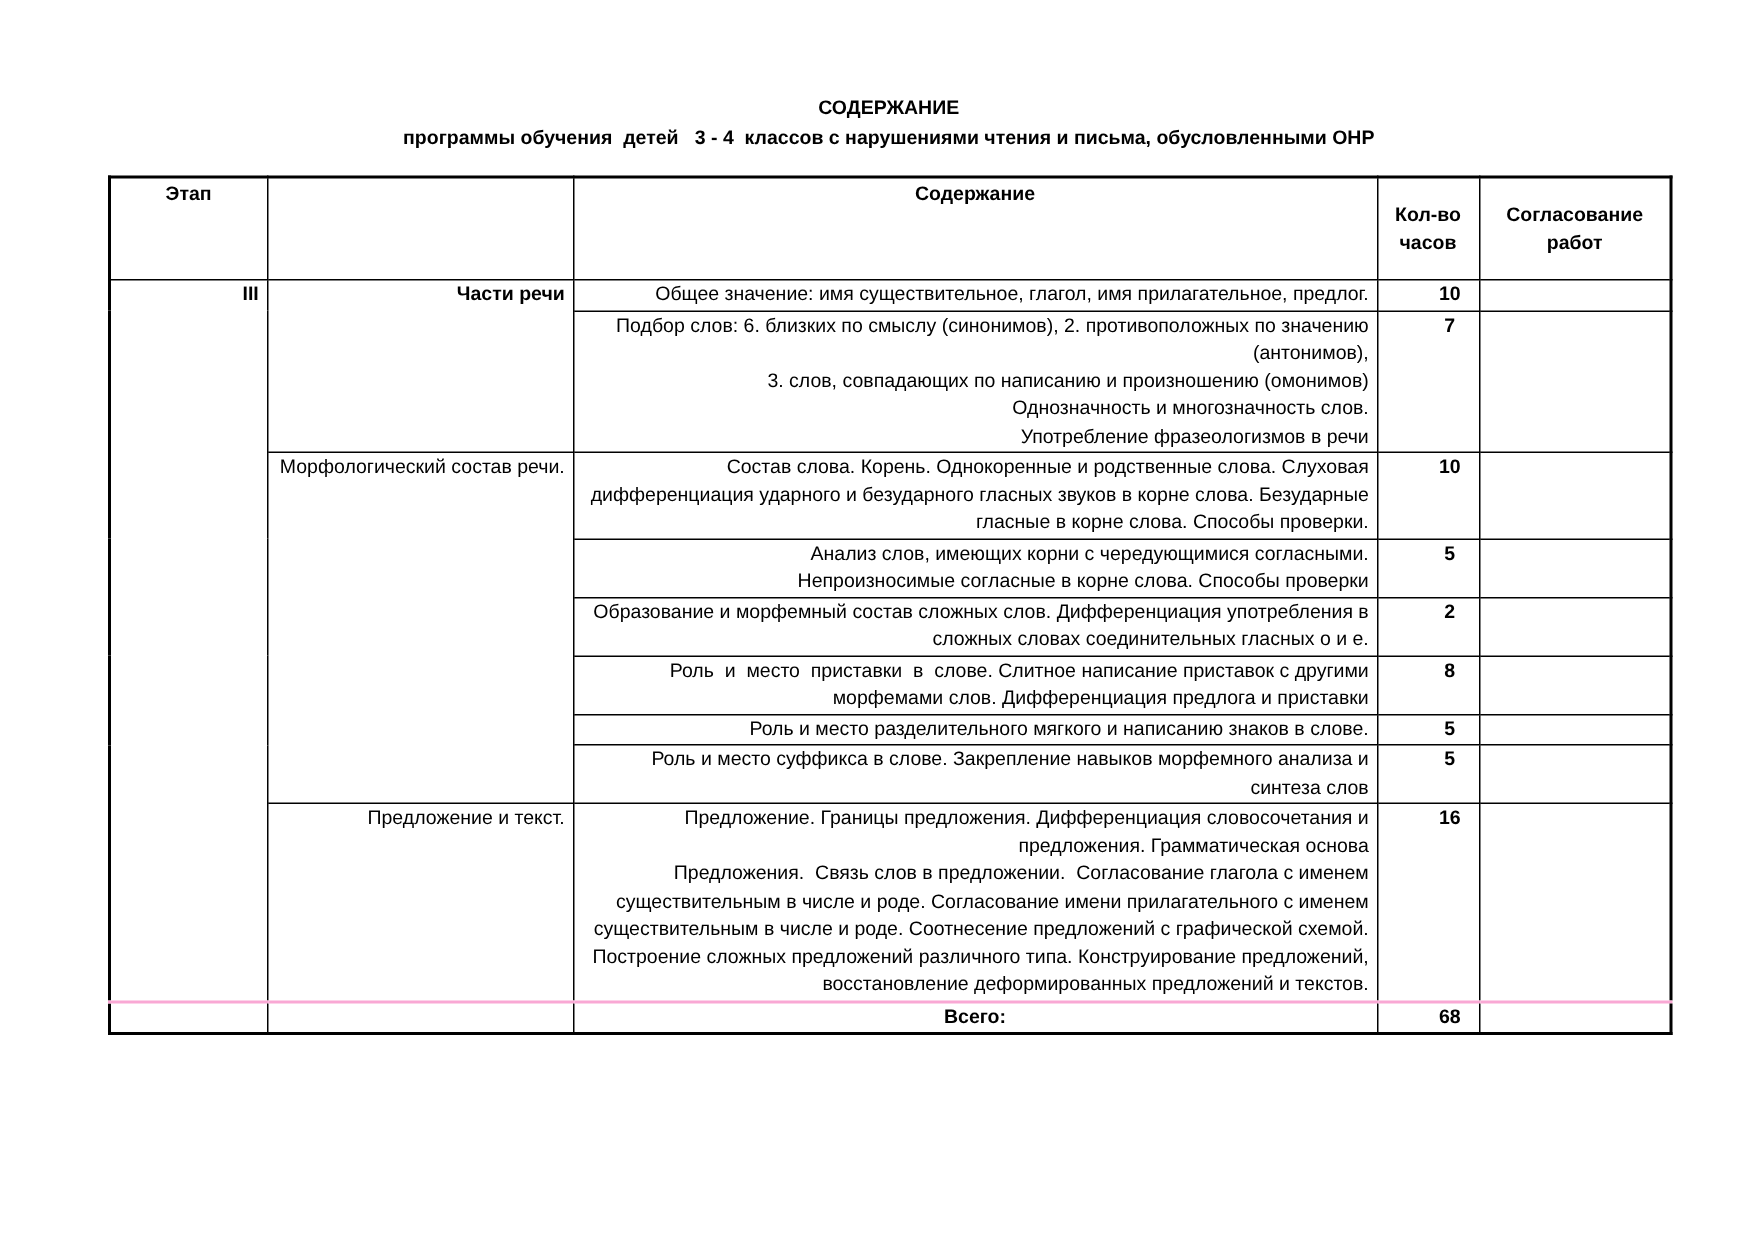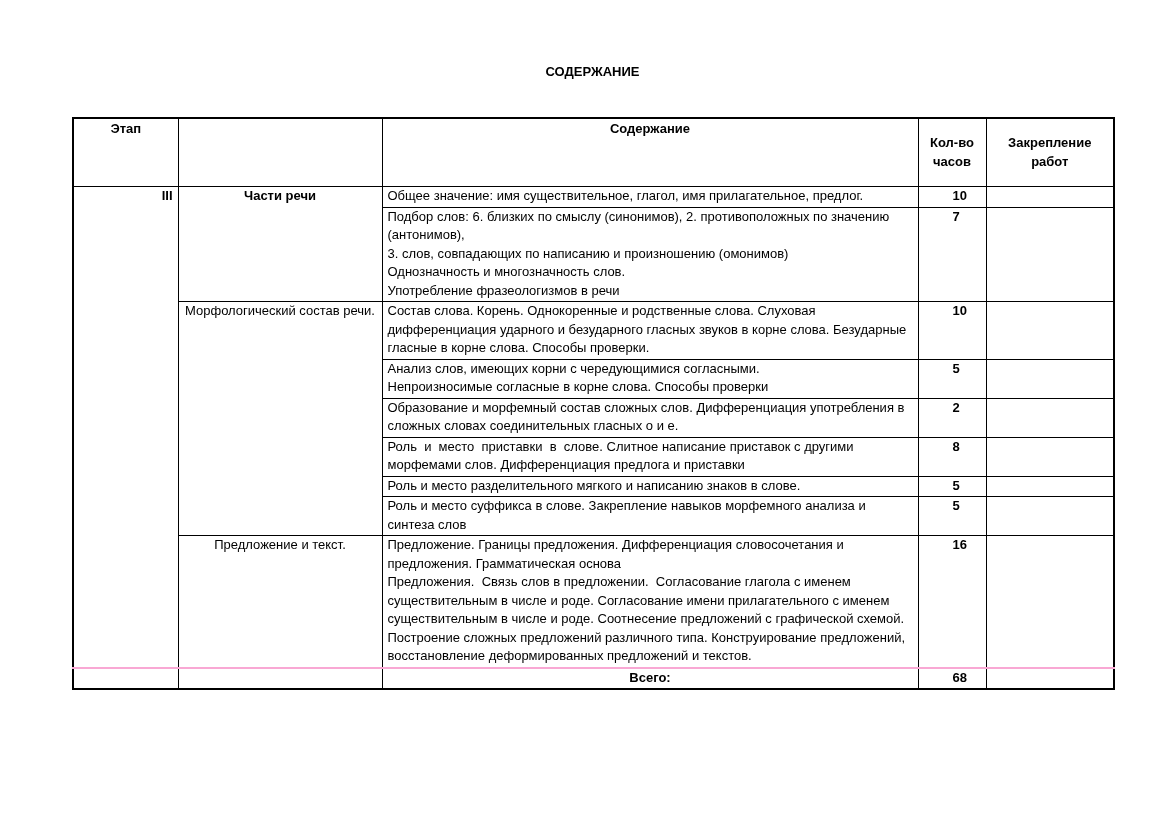--- a/index.html
+++ b/index.html
@@ -37,50 +37,51 @@
     vertical-align: top;
     overflow: hidden;
   }
   .curriculum thead th {
     font-weight: bold;
     height: 39px;
     padding-top: 1px;
   }
   .curriculum th.col-hours-h, .curriculum th.col-tests-h { padding: 15px 10px; }
   td.stage   { text-align: right; font-weight: bold; }
-  td.section { text-align: center; }
+  td.section { text-align: right; }
   td.section.bold { font-weight: bold; }
-  td.content { text-align: left; white-space: pre-wrap; }
-  td.hours   { text-align: left; font-weight: bold; padding-left: 34px; }
+  td.content { text-align: right; white-space: pre-wrap; }
+  td.hours   { text-align: center; font-weight: bold; padding-left: 34px; }
   td.tests   { }
   tr.total-row td { border-top: 2px solid #f9a8d4; height: 21px; }
   td.total-label { text-align: center; font-weight: bold; }
 </style>
 </head>
 <body>
 
 <div class="doc-header">
   <div class="line">СОДЕРЖАНИЕ</div>
+  <div class="line">программы обучения  детей   3 - 4  классов с нарушениями чтения и письма, обусловленными ОНР</div>
 </div>
 
 <table class="curriculum">
   <colgroup>
     <col style="width:105px">
     <col style="width:204px">
     <col style="width:536px">
     <col style="width:68px">
     <col style="width:128px">
   </colgroup>
   <thead>
     <tr>
       <th class="col-stage-h">Этап</th>
       <th class="col-section-h"></th>
       <th class="col-content-h">Содержание</th>
       <th class="col-hours-h">Кол-во часов</th>
-      <th class="col-tests-h">Закрепление работ</th>
+      <th class="col-tests-h">Согласование работ</th>
     </tr>
   </thead>
   <tbody>
       <tr>
         <td class="stage" rowspan="9">III</td>
         <td class="section bold" rowspan="2">Части речи</td>
         <td class="content">Общее значение: имя существительное, глагол, имя прилагательное, предлог.</td>
         <td class="hours">10</td>
         <td class="tests"></td>
       </tr>

